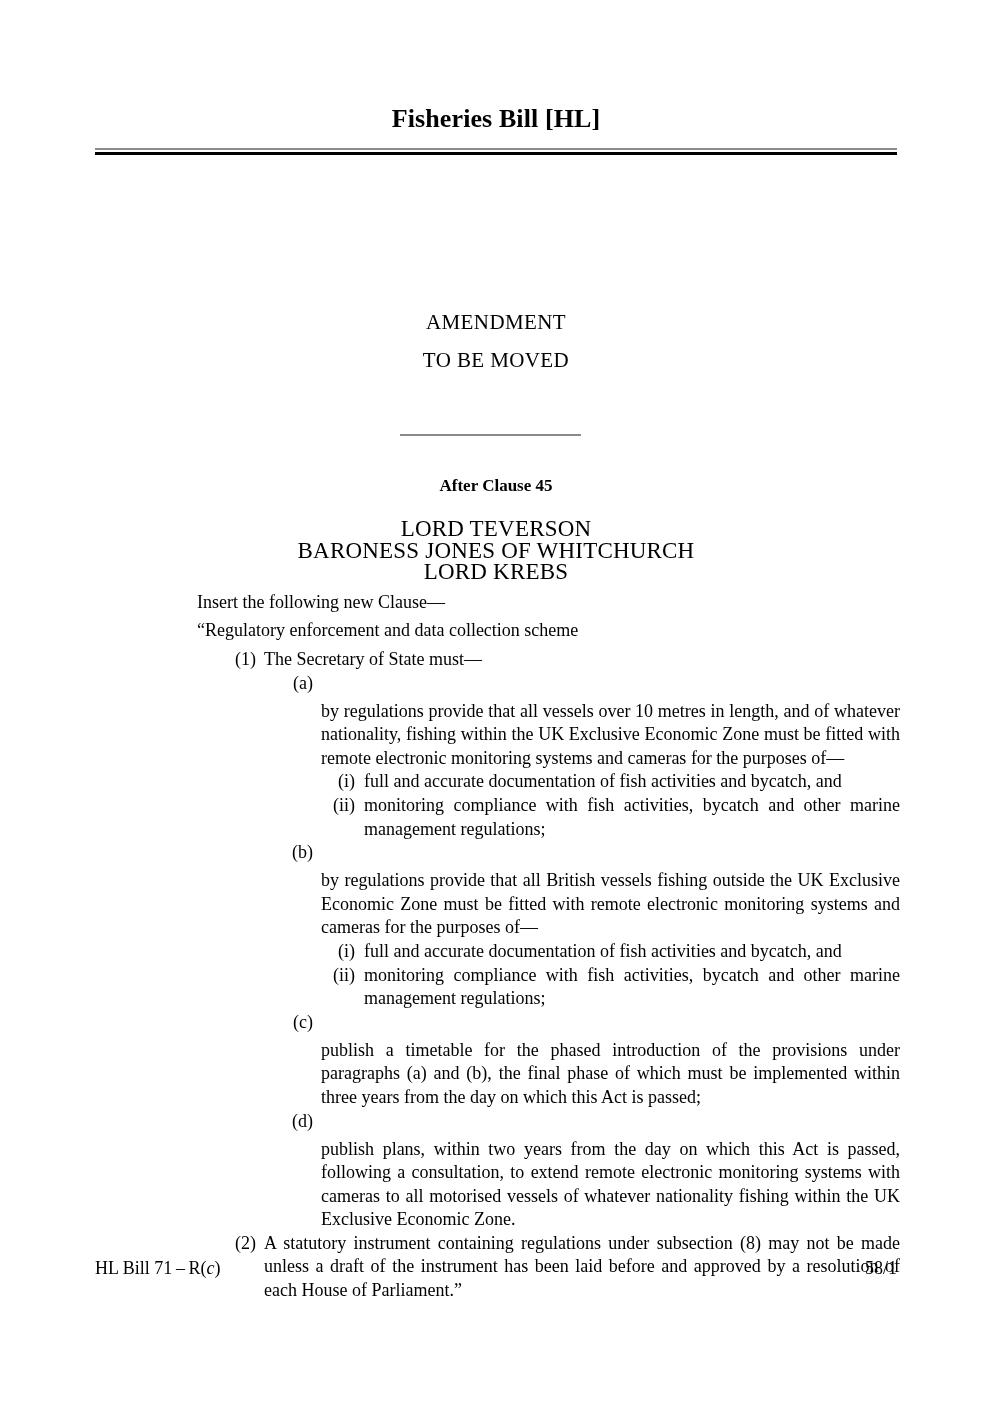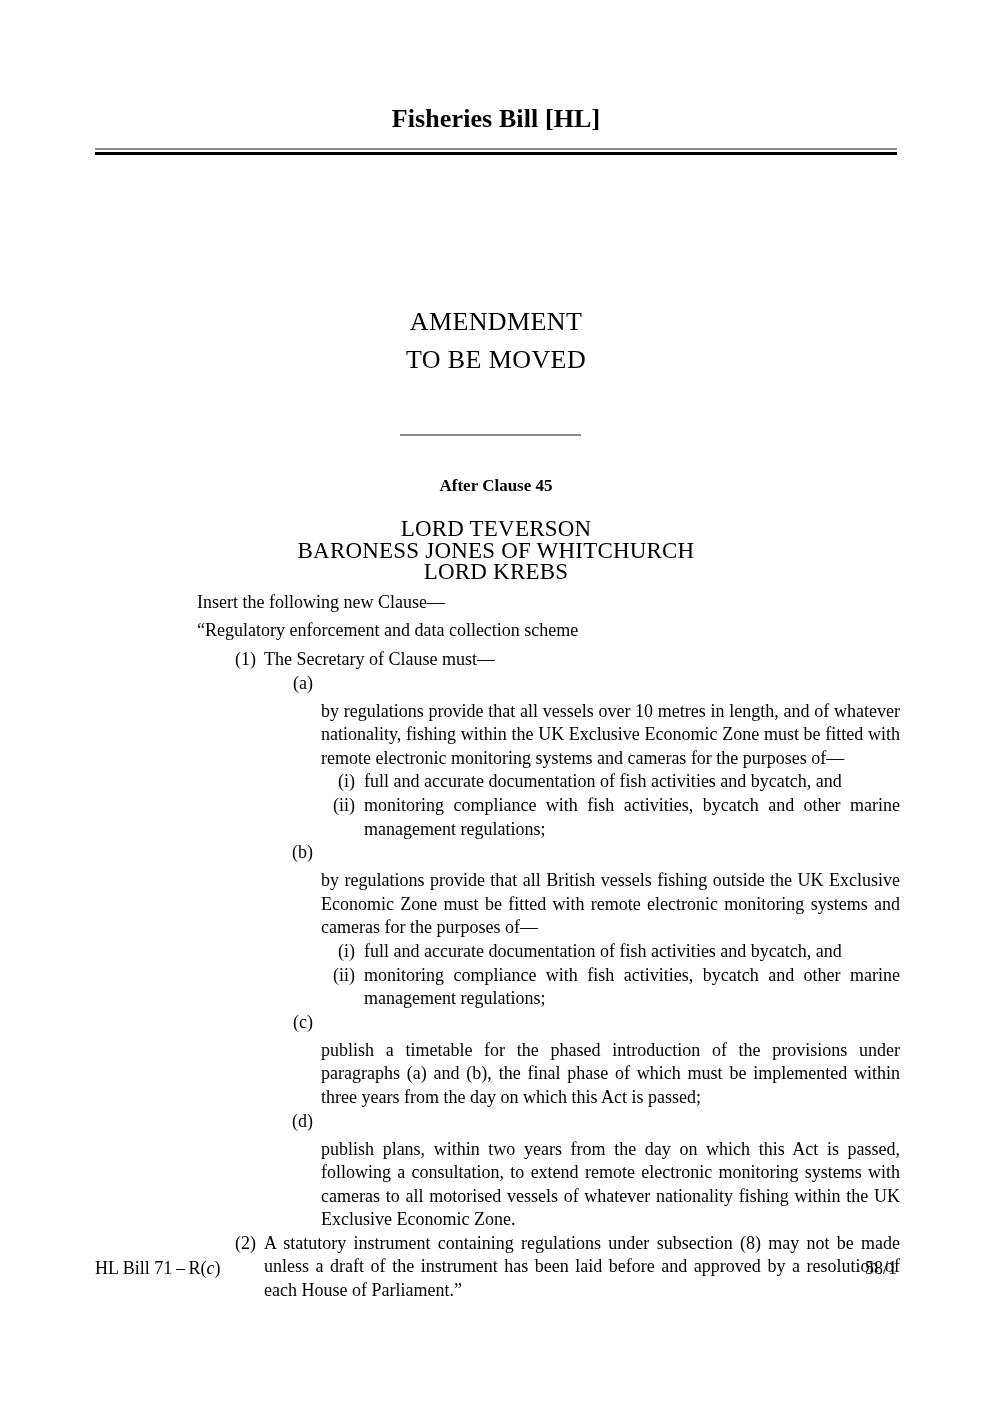--- a/index.html
+++ b/index.html
@@ -57,21 +57,21 @@
 
   
   .amend-block {
     position: absolute;
     left: 95px;
     top: 303px;
     width: 802px;
     text-align: center;
   }
   .amend-line {
-    font-size: 26px;
+    font-size: 21px;
     line-height: 38px;
     letter-spacing: 0.4px;
   }
 
   .divider {
     position: absolute;
     left: 400px;
     top: 434px;
     width: 181px;
     height: 2px;
@@ -204,21 +204,21 @@
   </div>
 
   <div class="insert-line">Insert the following new Clause—</div>
 
   <div class="clause-heading">“Regulatory enforcement and data collection scheme</div>
 
   <div class="body-list">
 
     <div class="item lvl1">
       <div class="marker">(1)</div>
-      <div class="content nojust">The Secretary of Clause must—</div>
+      <div class="content nojust">The Secretary of State must—</div>
     </div>
 
     <div class="sub-list">
 
       <div class="item lvl2">
         <div class="marker">(a)</div>
         <div class="content">by regulations provide that all vessels over 10 metres in length, and of whatever nationality, fishing within the UK Exclusive Economic Zone must be fitted with remote electronic monitoring systems and cameras for the purposes of—</div>
       </div>
       <div class="sub-list">
         <div class="item lvl3">

